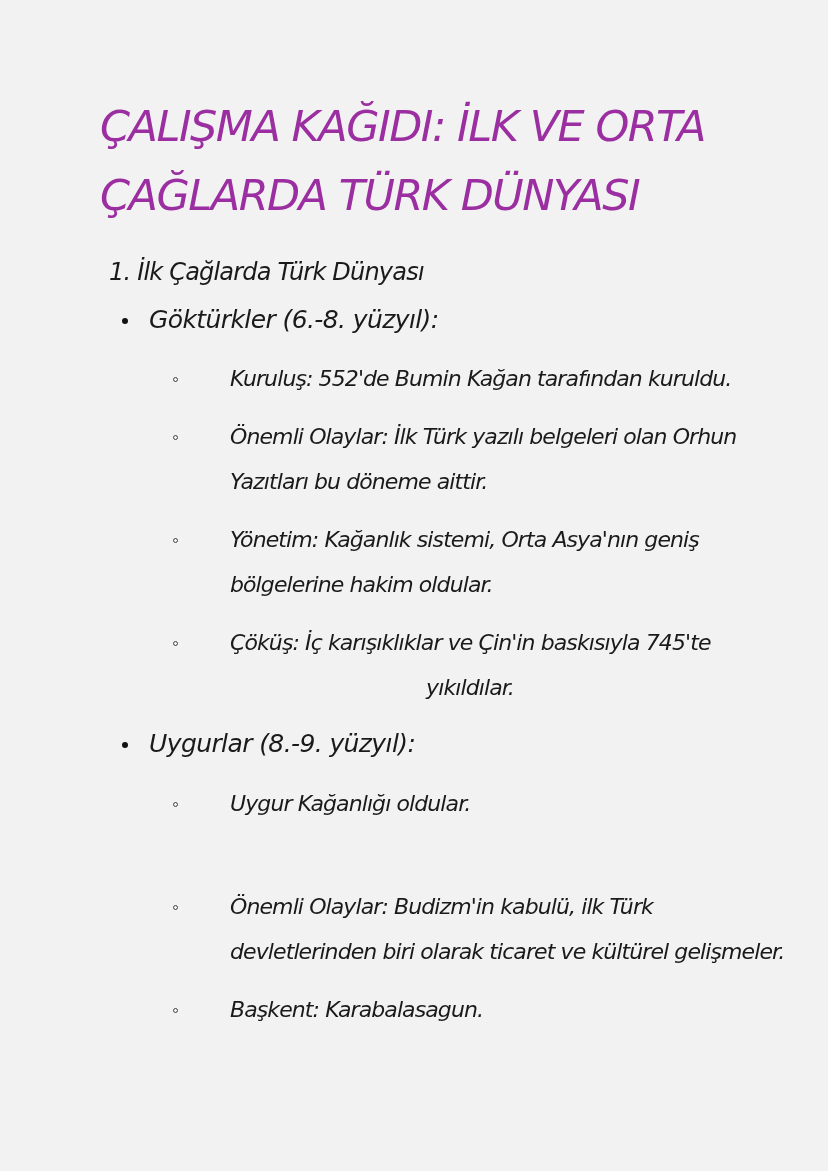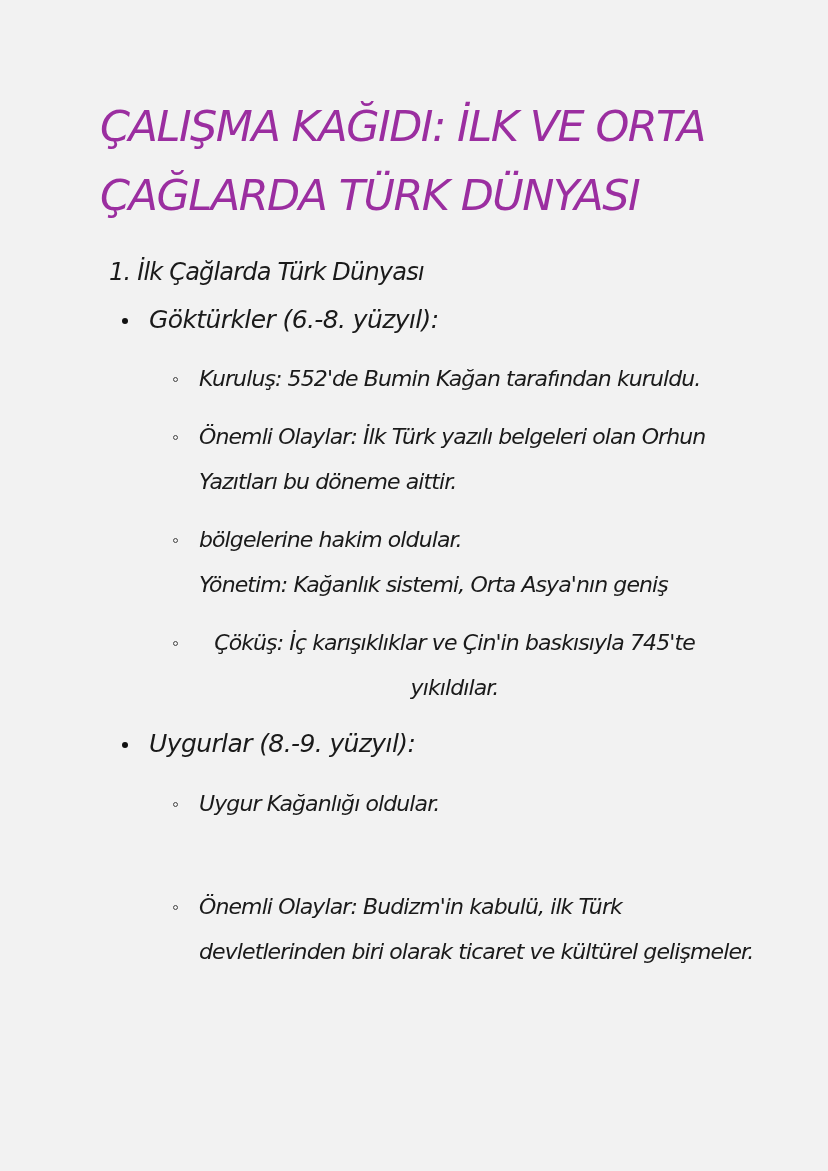--- a/index.html
+++ b/index.html
@@ -87,21 +87,21 @@
       width: 5px;
       height: 5px;
       border: 1.2px solid #444;
       border-radius: 50%;
       box-sizing: border-box;
     }
     .l2 .text {
       display: block;
       margin-left: 29px;
     }
-    .l2 .text .ln { display: block; white-space: nowrap; }
+    .l2 .text .ln { display: block; white-space: nowrap; margin-left: 31px; }
   </style>
 </head>
 <body>
 
 <div class="page">
 
   <h1 class="title">
     <span class="line">ÇALIŞMA KAĞIDI: İLK VE ORTA</span>
     <span class="line">ÇAĞLARDA TÜRK DÜNYASI</span>
   </h1>
@@ -124,22 +124,22 @@
     <span class="bullet"></span>
     <span class="text">
       <span class="ln">Önemli Olaylar: İlk Türk yazılı belgeleri olan Orhun</span>
       <span class="ln">Yazıtları bu döneme aittir.</span>
     </span>
   </div>
 
   <div class="l2" style="top:517px;">
     <span class="bullet"></span>
     <span class="text">
+      <span class="ln">Yönetim: Kağanlık sistemi, Orta Asya'nın geniş</span>
       <span class="ln">bölgelerine hakim oldular.</span>
-      <span class="ln">Yönetim: Kağanlık sistemi, Orta Asya'nın geniş</span>
     </span>
   </div>
 
   <div class="l2" style="top:620px;text-align:center;">
     <span class="bullet"></span>
     <span class="text">
       <span class="ln">Çöküş: İç karışıklıklar ve Çin'in baskısıyla 745'te</span>
       <span class="ln">yıkıldılar.</span>
     </span>
   </div>
@@ -157,14 +157,20 @@
   </div>
 
   <div class="l2" style="top:884px;">
     <span class="bullet"></span>
     <span class="text">
       <span class="ln">Önemli Olaylar: Budizm'in kabulü, ilk Türk</span>
       <span class="ln">devletlerinden biri olarak ticaret ve kültürel gelişmeler.</span>
     </span>
   </div>
 
+  <div class="l2" style="top:987px;">
+    <span class="bullet"></span>
+    <span class="text">
+      <span class="ln">Başkent: Karabalasagun.</span>
+    </span>
+  </div>
 
 </div>
 
 </body></html>

